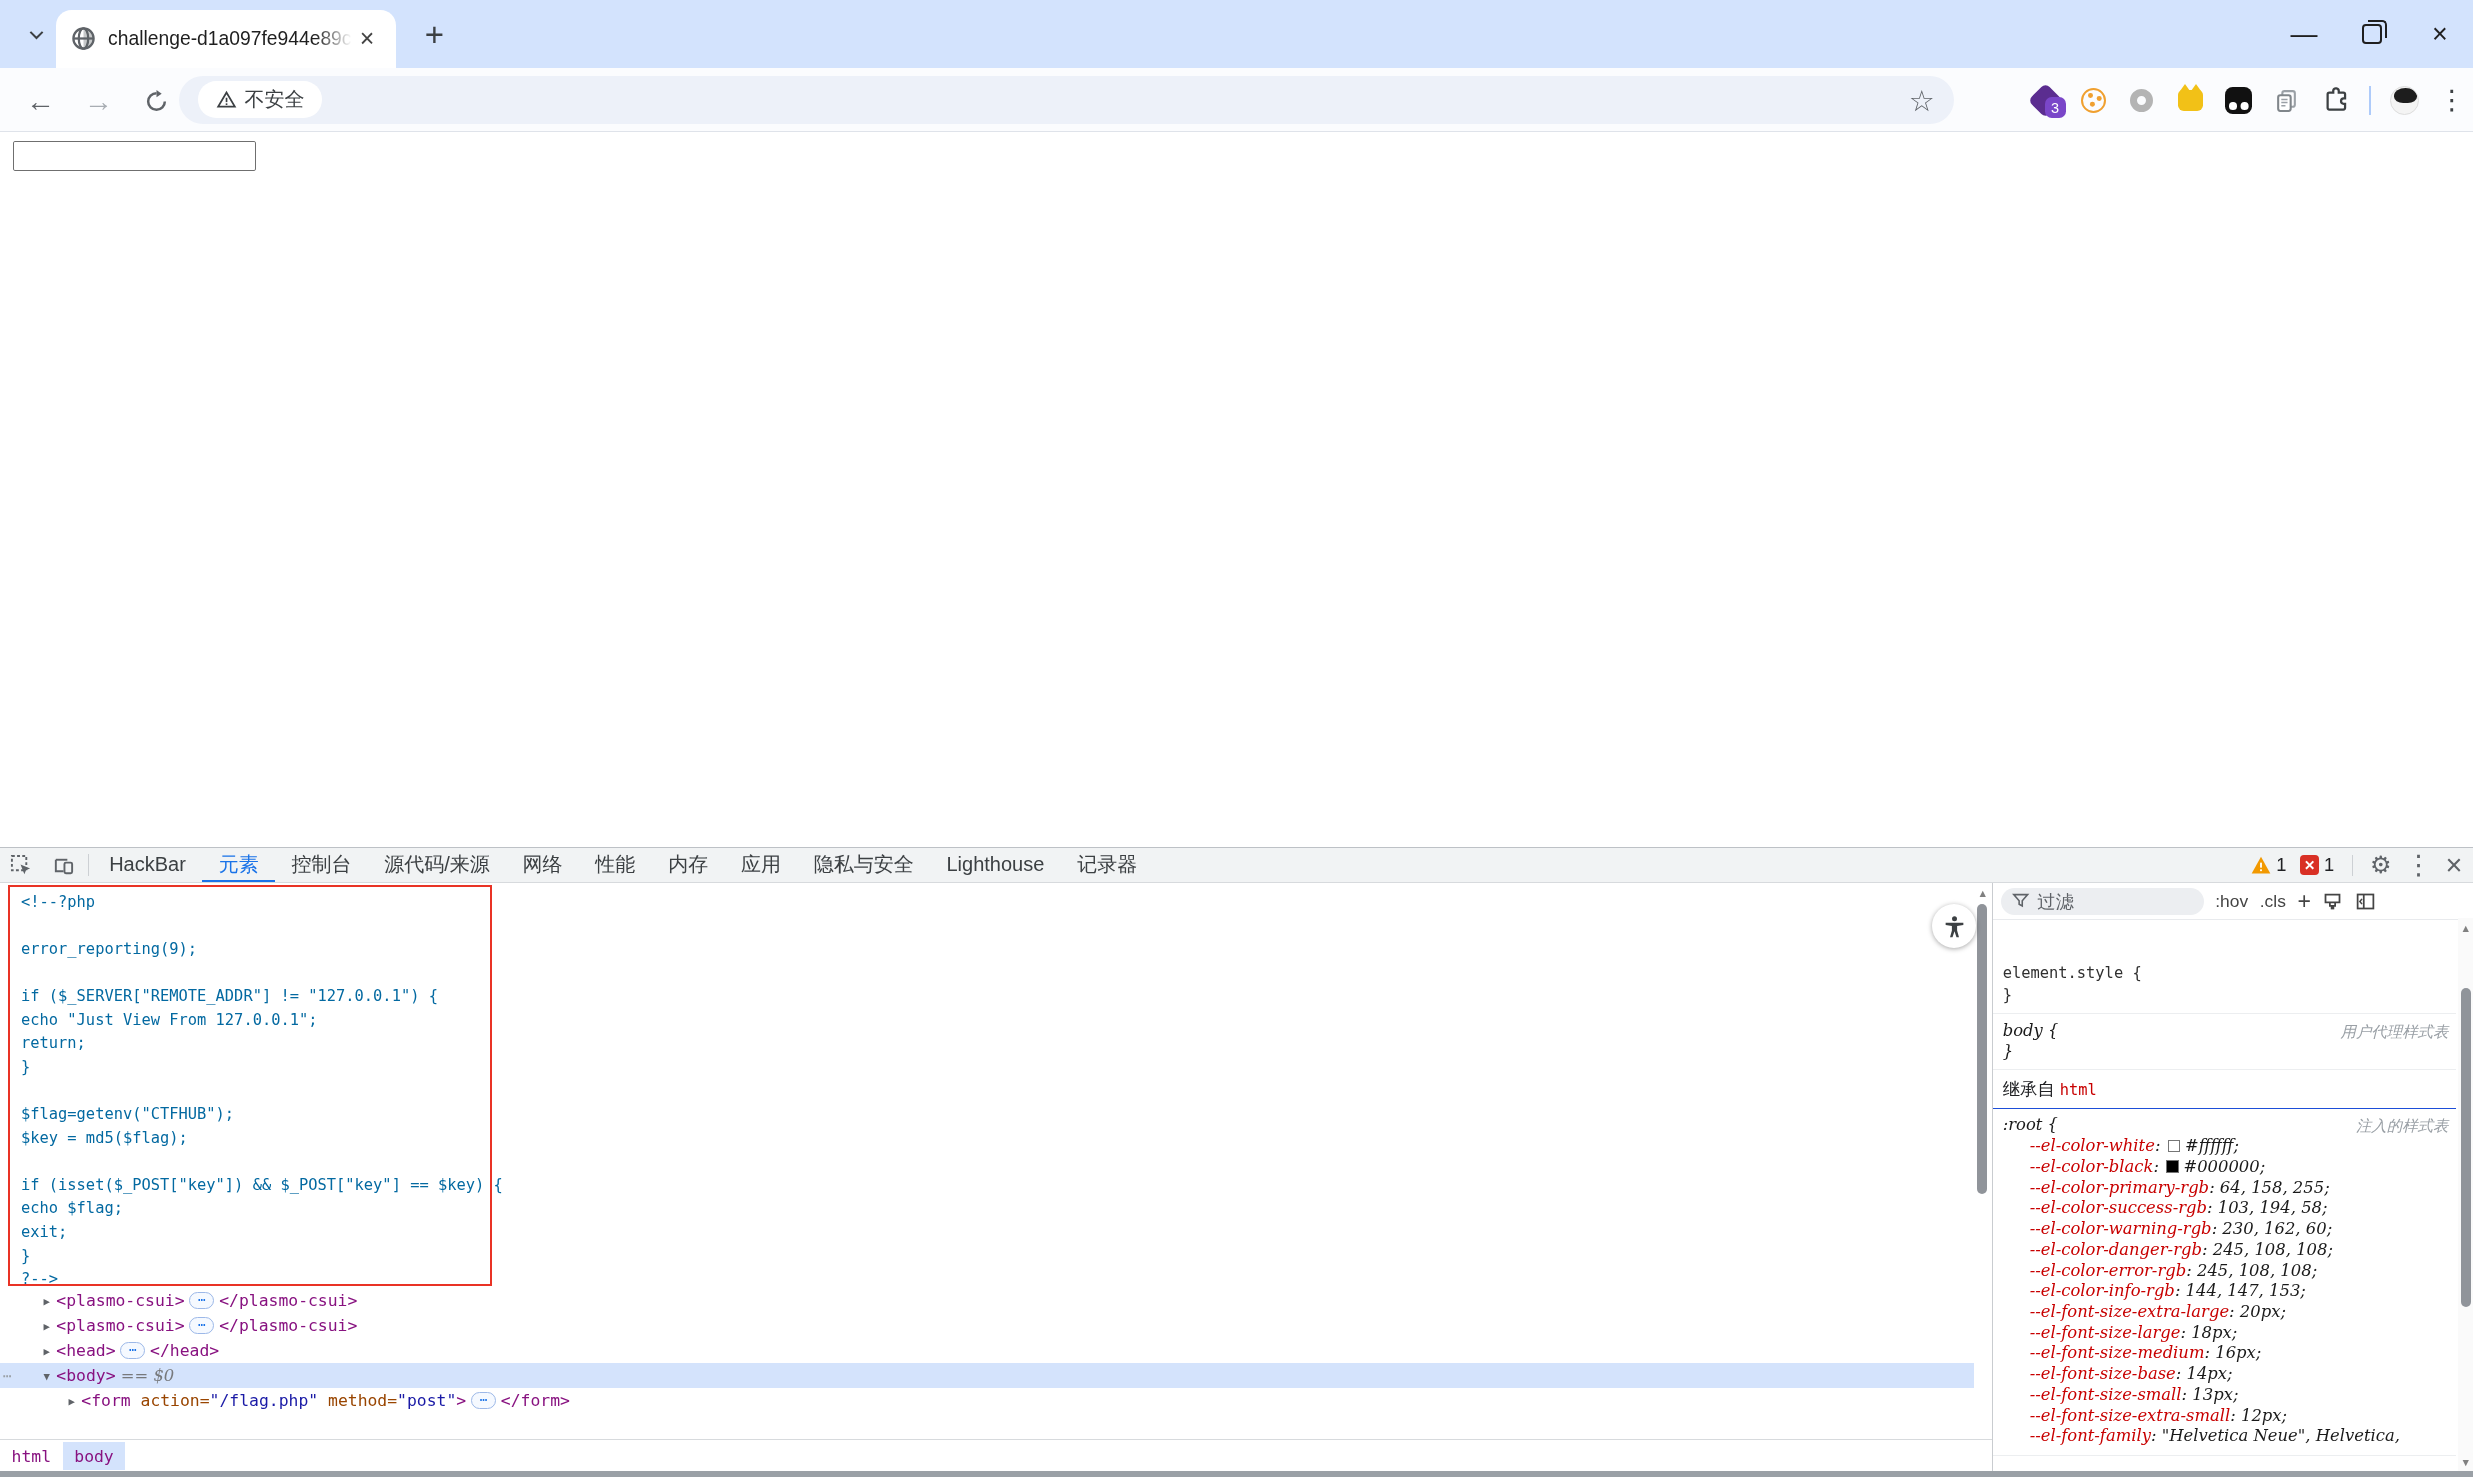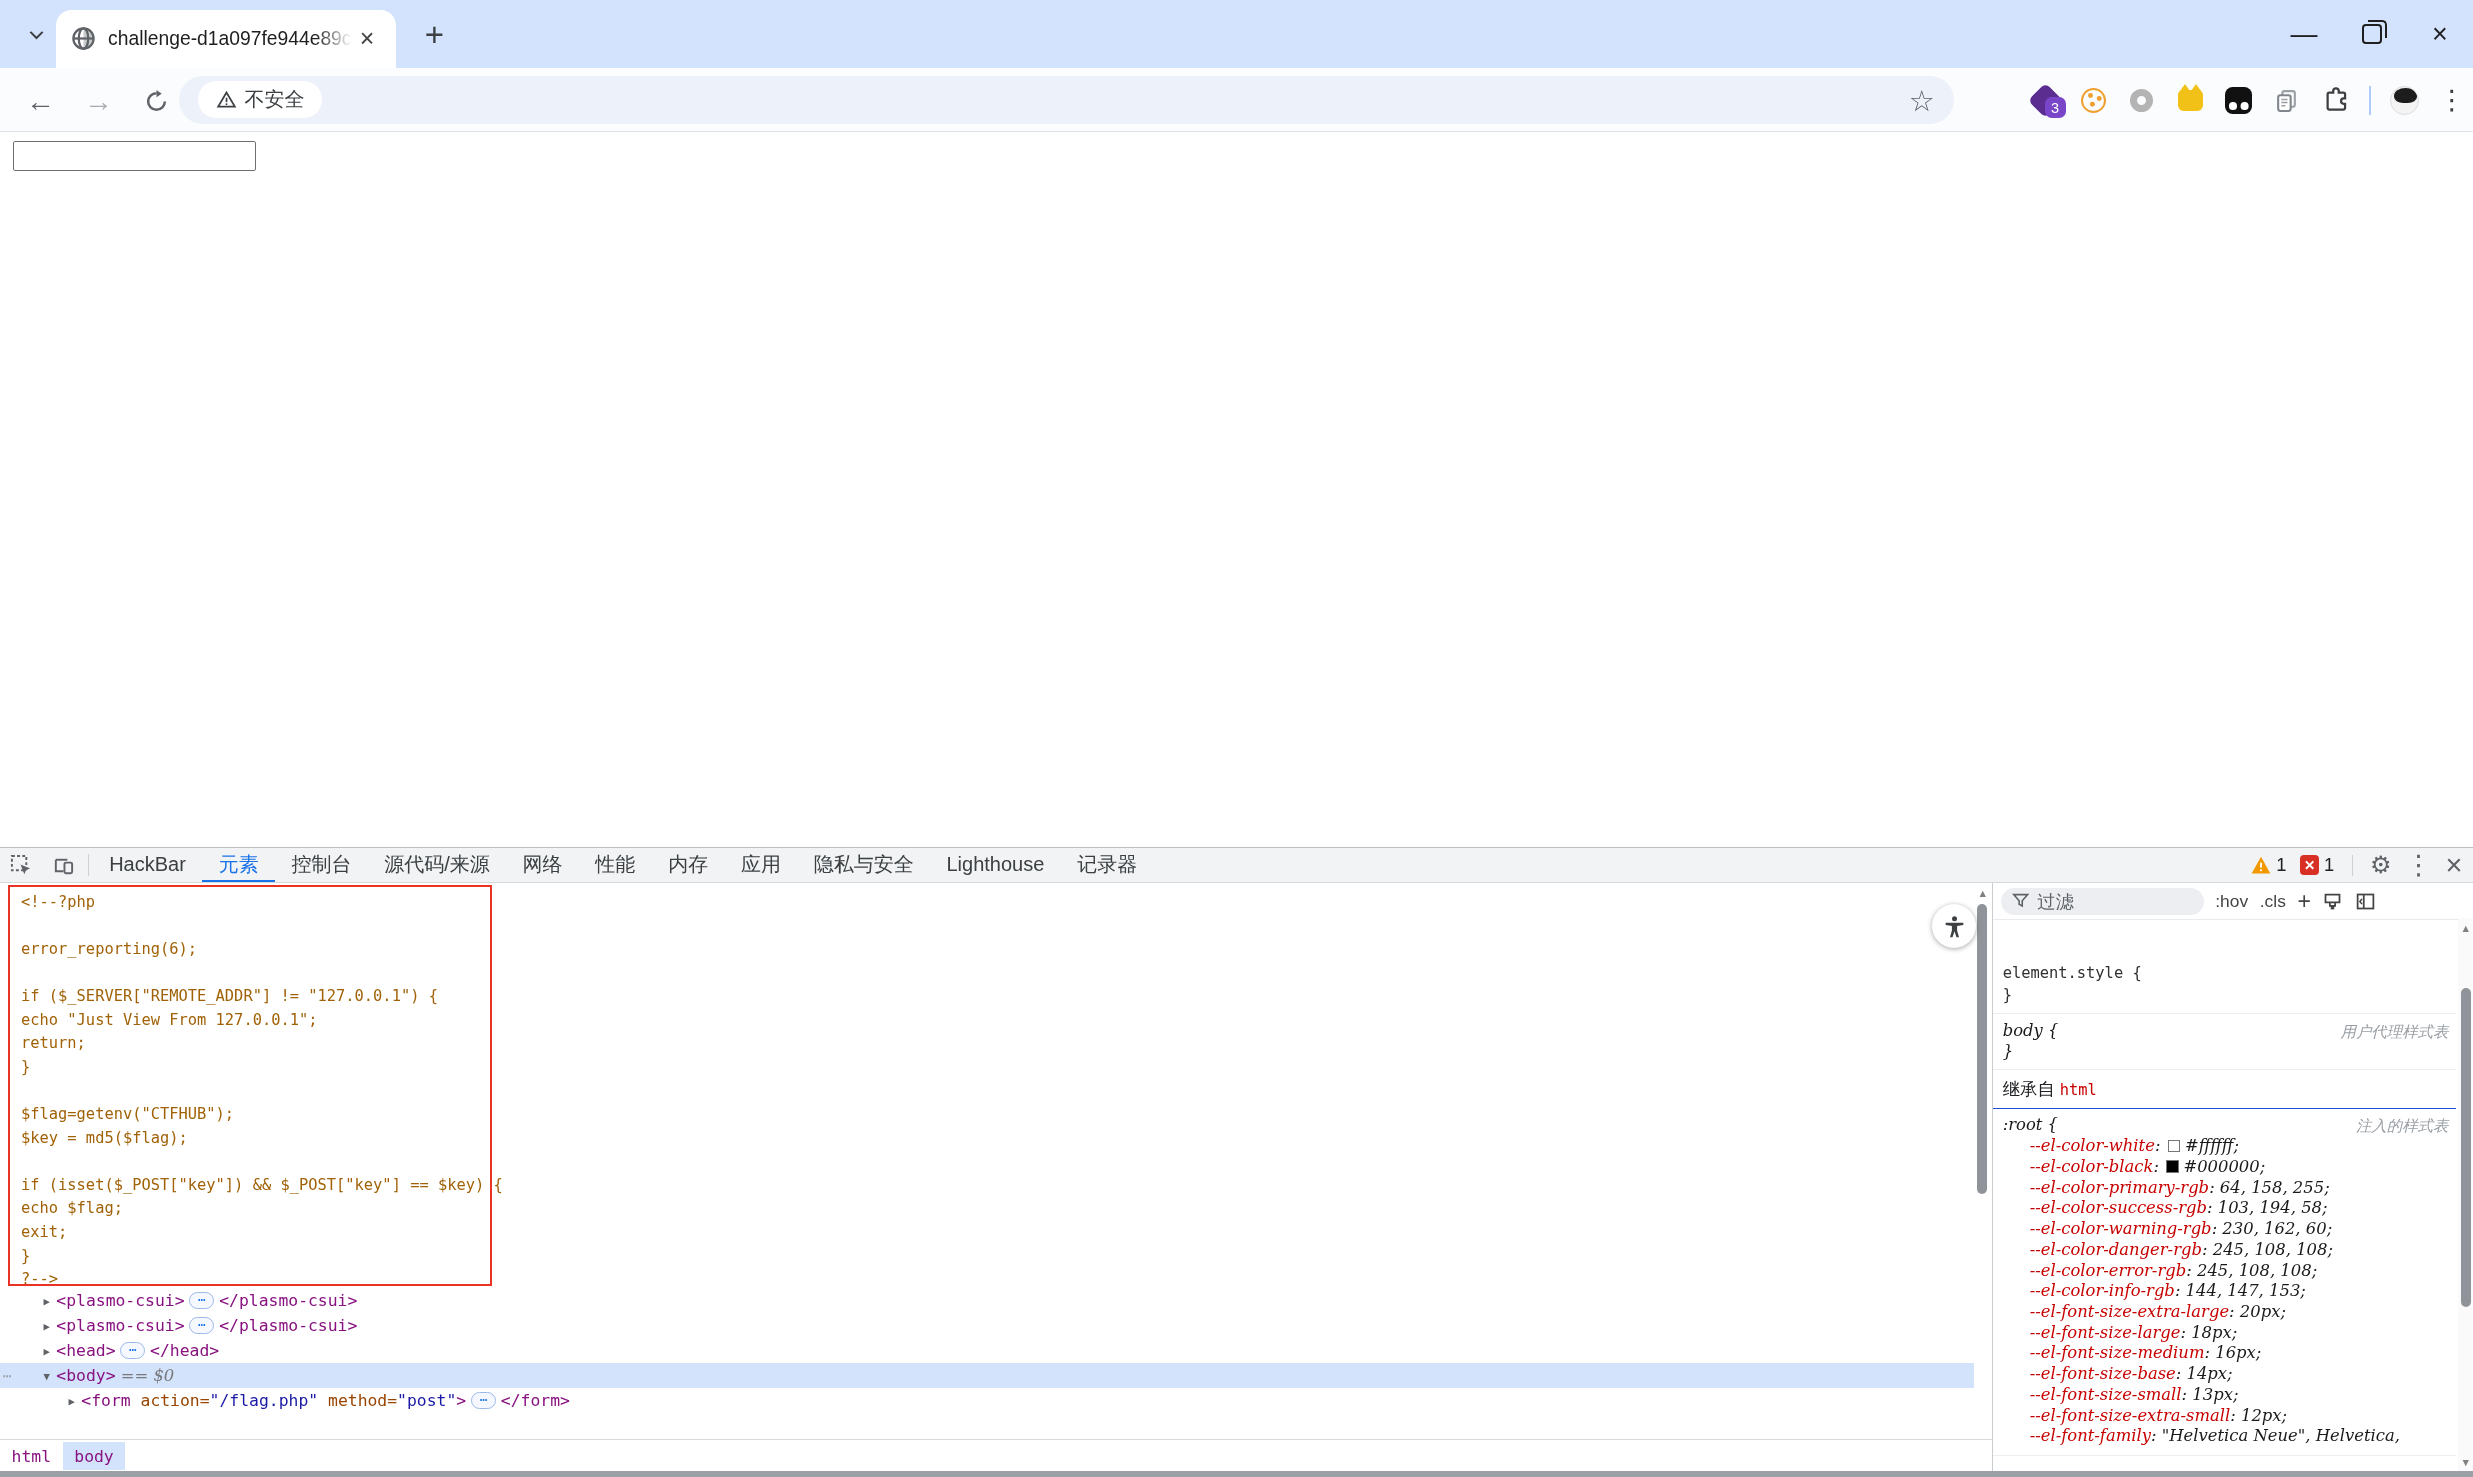--- a/index.html
+++ b/index.html
@@ -81,21 +81,21 @@
   .count { font-size:18.3px; color:#202124; display:flex; align-items:center; gap:4.8px; }
   .err-ic { width:19.3px; height:19.3px; background:#d93025; border-radius:3.9px; color:#fff; font-size:13.5px;
             display:flex; align-items:center; justify-content:center; font-weight:bold; }
   .gear { font-size:24px; color:#5f6368; }
   .dt-close { font-size:29px; color:#5f6368; }
 
   
   #elements { position:absolute; left:0; top:883px; width:1974px; height:555px; background:#fff; overflow:hidden; }
   .red-box { position:absolute; left:7.7px; top:1.9px; width:484px; height:401px; border:2.9px solid #e93325; }
   #php { position:absolute; left:21px; top:7.7px; font-family:"DejaVu Sans Mono", monospace;
-         font-size:15.4px; line-height:23.6px; color:#a16207; }
+         font-size:15.4px; line-height:23.6px; color:#0369a1; }
   #dom { position:absolute; left:0; top:405px; width:100%; font-family:"DejaVu Sans Mono", monospace;
          font-size:16.4px; color:#881280; }
   .dom-row { height:25px; display:flex; align-items:center; position:relative; white-space:pre; }
   .dom-row.sel { background:#d4e3fc; }
   .gutter { position:absolute; left:2.9px; color:#9aa0a6; font-size:14.5px; }
   .tw { display:inline-block; width:19.3px; color:#5f6368; font-size:10.6px; text-align:center; flex:0 0 auto; }
   .t-tag { color:#881280; } .t-attr { color:#994500; } .t-val { color:#1a1aa6; }
   .t-note { color:#77797c; font-style:italic; font-family:"DejaVu Serif", serif; }
   .pill { display:inline-flex; align-items:center; justify-content:center; min-width:25px; height:16.4px;
           border:1.4px solid #9cb8e8; border-radius:8.7px; color:#1a73e8; font-size:12.6px; margin:0 4.8px;
@@ -286,21 +286,21 @@
     <span class="kebab" style="color:#5f6368">⋮</span>
     <span class="dt-close">×</span>
   </div>
 </div>
 
 <div id="elements">
   <div class="red-box"></div>
   <div id="php">
       <div class="code-line">&lt;!--?php</div>
       <div class="code-line">&nbsp;</div>
-      <div class="code-line">error_reporting(6);</div>
+      <div class="code-line">error_reporting(9);</div>
       <div class="code-line">&nbsp;</div>
       <div class="code-line">if ($_SERVER["REMOTE_ADDR"] != "127.0.0.1") {</div>
       <div class="code-line">    echo "Just View From 127.0.0.1";</div>
       <div class="code-line">    return;</div>
       <div class="code-line">}</div>
       <div class="code-line">&nbsp;</div>
       <div class="code-line">$flag=getenv("CTFHUB");</div>
       <div class="code-line">$key = md5($flag);</div>
       <div class="code-line">&nbsp;</div>
       <div class="code-line">if (isset($_POST["key"]) &amp;&amp; $_POST["key"] == $key) {</div>

